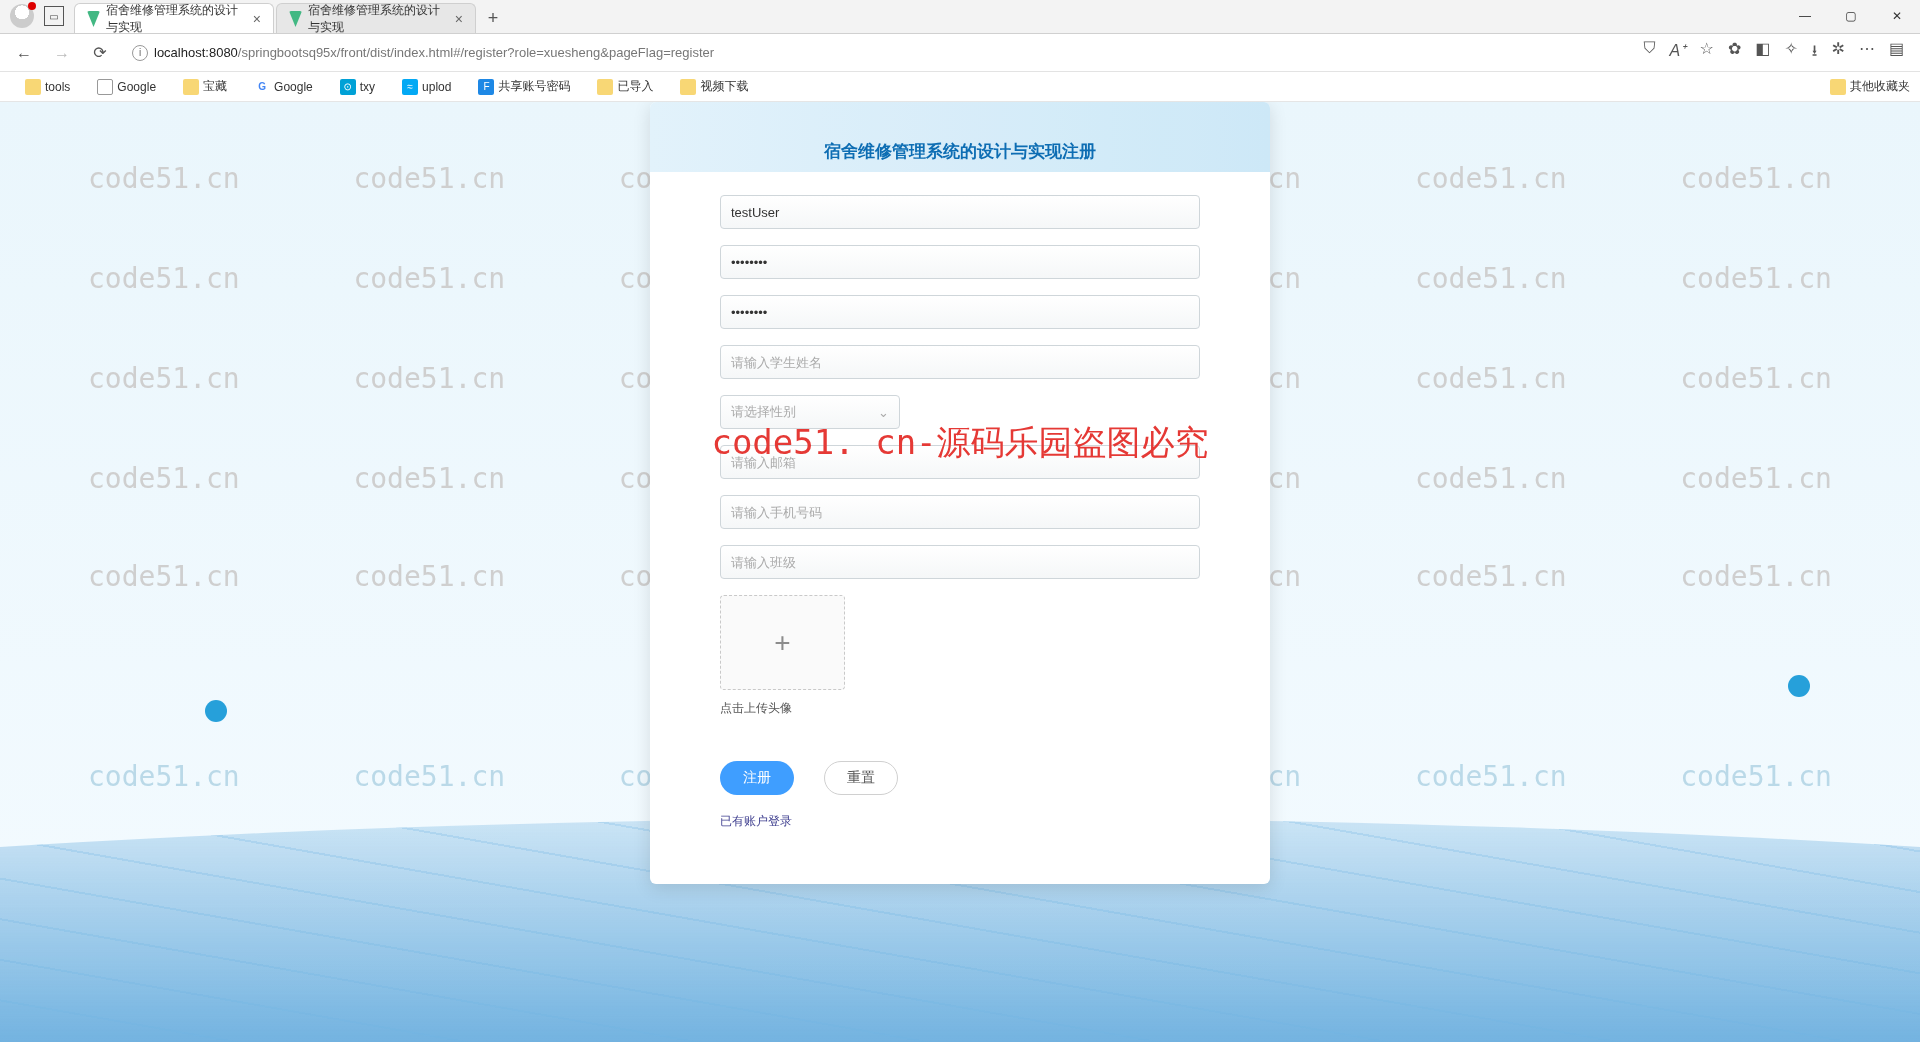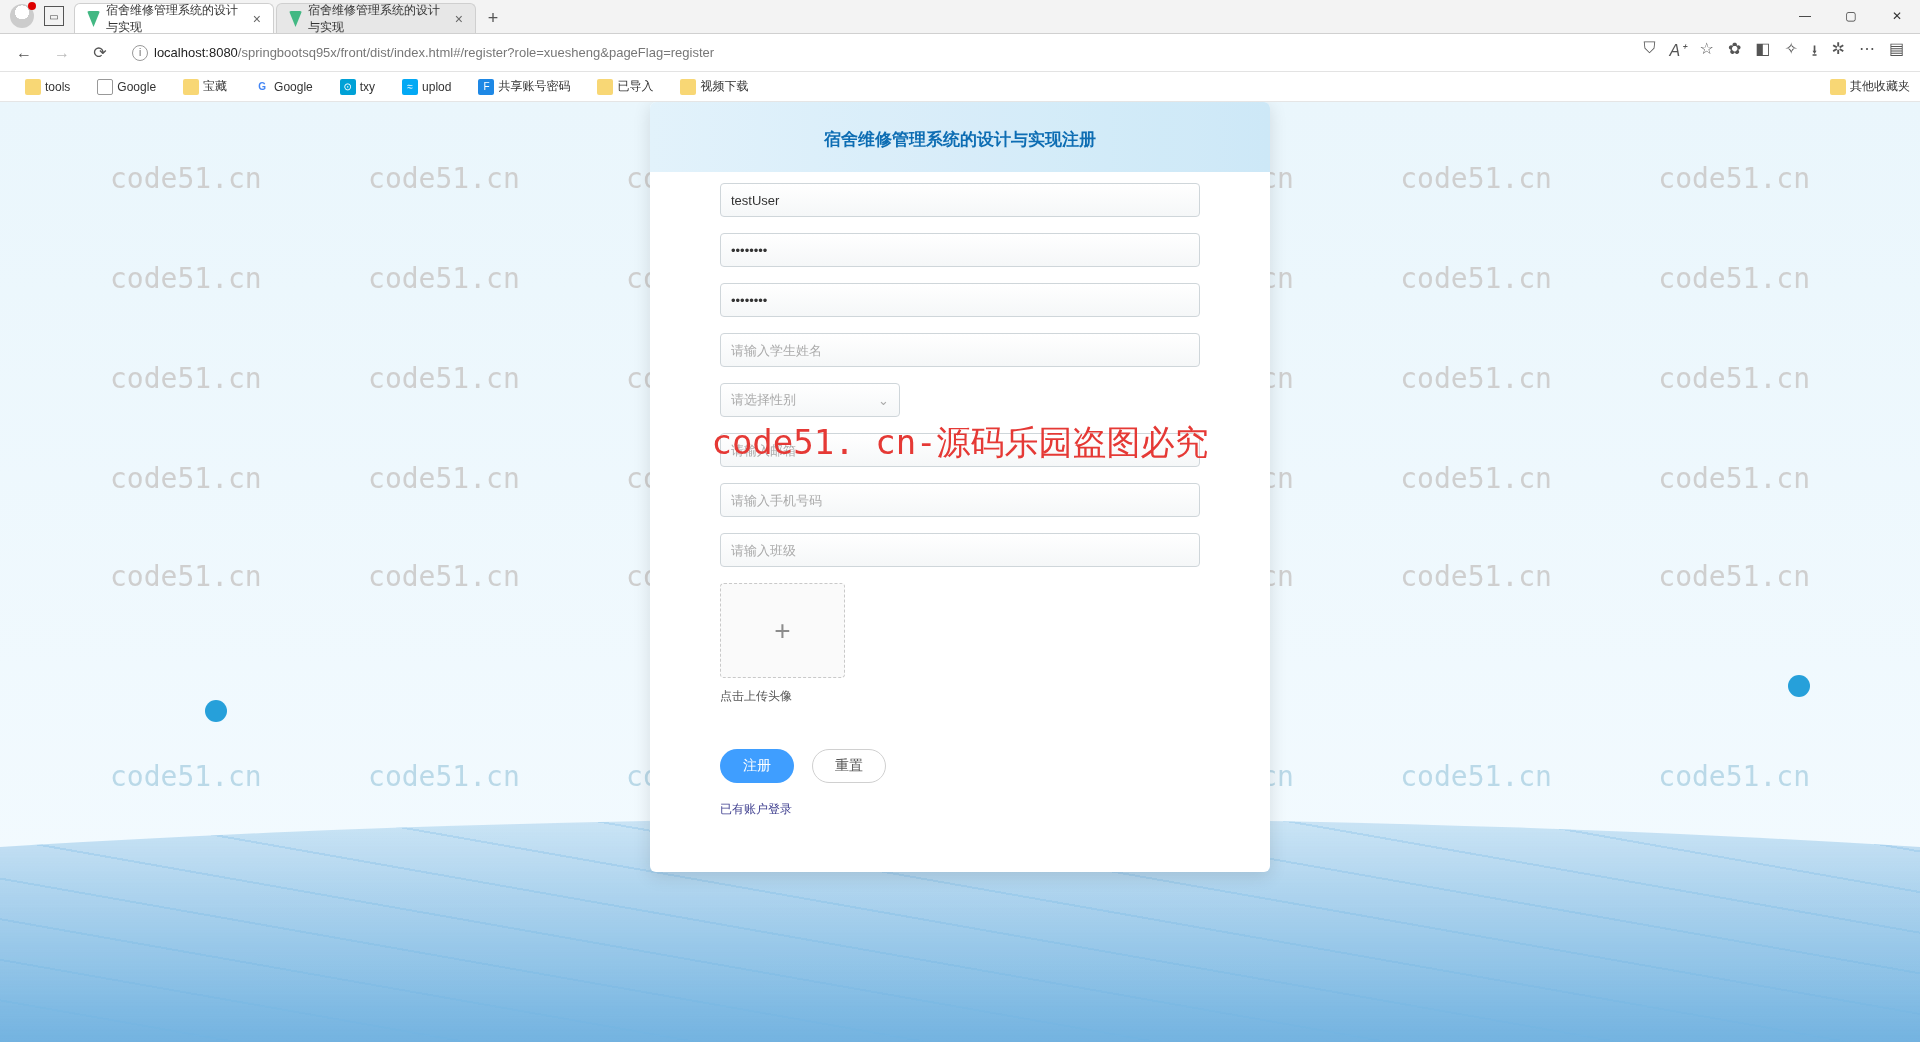--- a/index.html
+++ b/index.html
@@ -35,49 +35,49 @@
   .fav-b     { background:#1e88e5; color:#fff;}
   .fav-t     { background:#00a1d6; color:#fff;}
   .fav-u     { background:#03a9f4; color:#fff;}
   .bm-spacer{ flex:1;}
   
   
   .viewport { position:relative; width:100%; height: calc(1042px - 34px - 38px - 30px); overflow:hidden;}
   
   
   .wm { position:absolute; inset:0; pointer-events:none; color:#cfcfcf; font-size:28px; font-family:monospace;}
-  .wm-row { position:absolute; width:100%; display:flex; justify-content:space-between; padding:0 110px;}
+  .wm-row { position:absolute; width:100%; display:flex; justify-content:space-between; padding:0 88px;}
   
   
   .bg { position:absolute; inset:0; background:
         radial-gradient(160% 60% at 50% -10%, #2eb7ec 0 1px, transparent 1px) 0 0 / 100% 180px,
         linear-gradient(#eaf6fc, #f4fbff); }
   .bg-bottom { position:absolute; left:0; right:0; bottom:0; height:320px; background:
         repeating-linear-gradient(10deg, rgba(0,122,204,.25) 0 2px, transparent 2px 40px),
         linear-gradient(transparent, #0a78c7); opacity:.55; clip-path: ellipse(120% 100% at 50% 130%);}
   .bg-dot { position:absolute; width:22px; height:22px; border-radius:50%; background:#26a0da;}
   .bg-dot.l { left:205px; bottom:320px;}
   .bg-dot.r { right:110px; bottom:345px;}
   
   
   .card { position:absolute; left:50%; top:0; transform:translateX(-50%); width:620px; background:#fff; border-radius:6px; box-shadow:0 4px 18px rgba(0,0,0,.12); padding: 20px 0 40px; }
   .card-top-stripe { position:absolute; top:0; left:0; right:0; height:70px; border-radius:6px 6px 0 0; background:
         linear-gradient(90deg, #dff1fb, #c8e6f7),
         repeating-linear-gradient(170deg, rgba(0,113,188,.15) 0 1px, transparent 1px 18px); opacity:.9;}
   .card h3 { position:relative; text-align:center; font-size:18px; font-weight:bold; letter-spacing:1px; color:#0d6db3; margin-top:2px;}
-  .card h2 { position:relative; text-align:center; font-size:17px; font-weight:bold; color:#0d6db3; margin:6px 0 18px;}
+  .card h2 { position:relative; text-align:center; font-size:17px; font-weight:bold; color:#0d6db3; margin:18px 0 18px;}
   
   .form { position:relative; padding: 14px 70px; }
   .field, .select { width:100%; height:34px; border:1px solid #cfd6da; border-radius:4px; padding:0 10px; font-size:13px; color:#333; background:linear-gradient(#fff,#f5f7f8); margin-bottom:16px; }
   .field::placeholder{ color:#aaa;}
   .select { width:180px; display:flex; align-items:center; justify-content:space-between; color:#aaa; }
   .upload { width:125px; height:95px; border:1px dashed #c9c9c9; border-radius:4px; display:flex; align-items:center; justify-content:center; font-size:28px; color:#8c8c8c; background:#fafafa; cursor:pointer;}
   .upload-label { font-size:12px; color:#555; margin-top:10px;}
   
-  .btn-row { margin-top:44px; display:flex; gap:18px; align-items:center;}
+  .btn-row { margin-top:44px; display:flex; gap:30px; align-items:center;}
   .btn { height:34px; padding:0 22px; border-radius:17px; font-size:14px; border:1px solid transparent; cursor:pointer; }
   .btn-primary { background:#3f9eff; color:#fff;}
   .btn-default { background:#fff; color:#555; border-color:#d0d0d0;}
   .login-link { font-size:12px; color:#3f3f8f; margin-top:18px; display:inline-block;}
   
   .overlay-text { position:absolute; left:50%; top:318px; transform:translateX(-50%); font-size:34px; color:#e53935; font-family:"Microsoft YaHei",monospace; white-space:nowrap; pointer-events:none;}
 </style>
 </head>
 <body>
 

